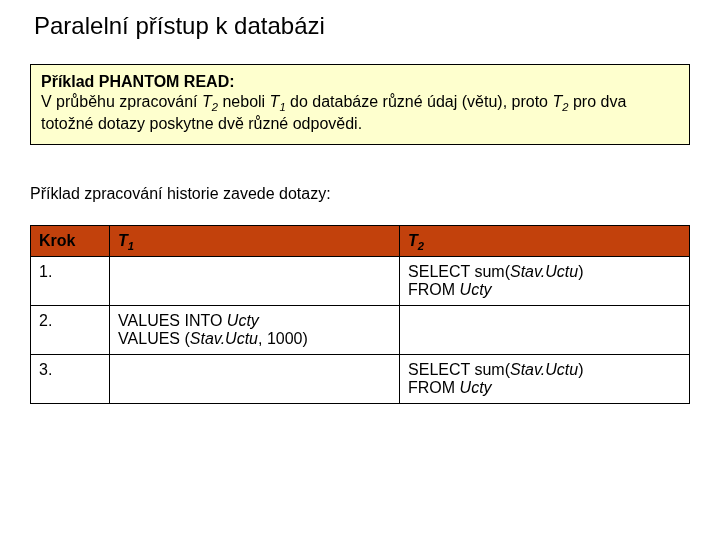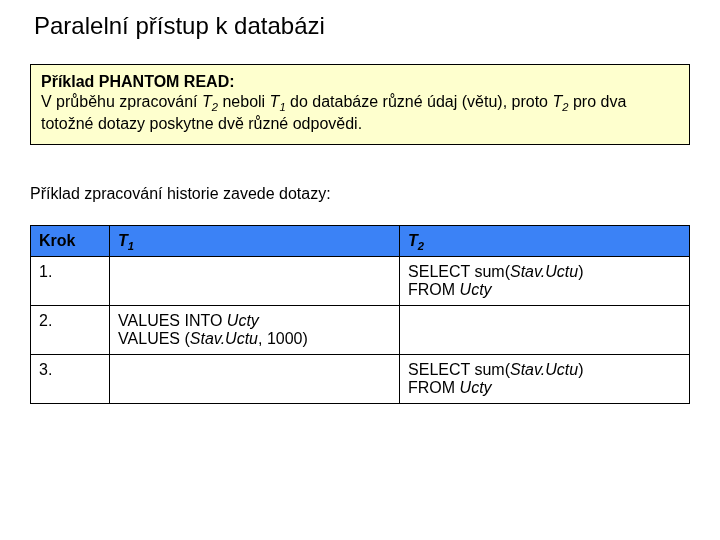--- a/index.html
+++ b/index.html
@@ -51,21 +51,21 @@
     border-collapse: collapse;
     width: 100%;
     font-size: 16px;
   }
   table.hist th, table.hist td {
     border: 1px solid #000;
     padding: 6px 8px;
     vertical-align: top;
   }
   table.hist thead th {
-    background: #3b82f6;
+    background: #c2410c;
     text-align: left;
     font-weight: bold;
   }
   col.c-step { width: 12%; }
   col.c-t1   { width: 44%; }
   col.c-t2   { width: 44%; }
   .tplain { white-space: pre-line; }
 </style>
 </head>
 <body>

